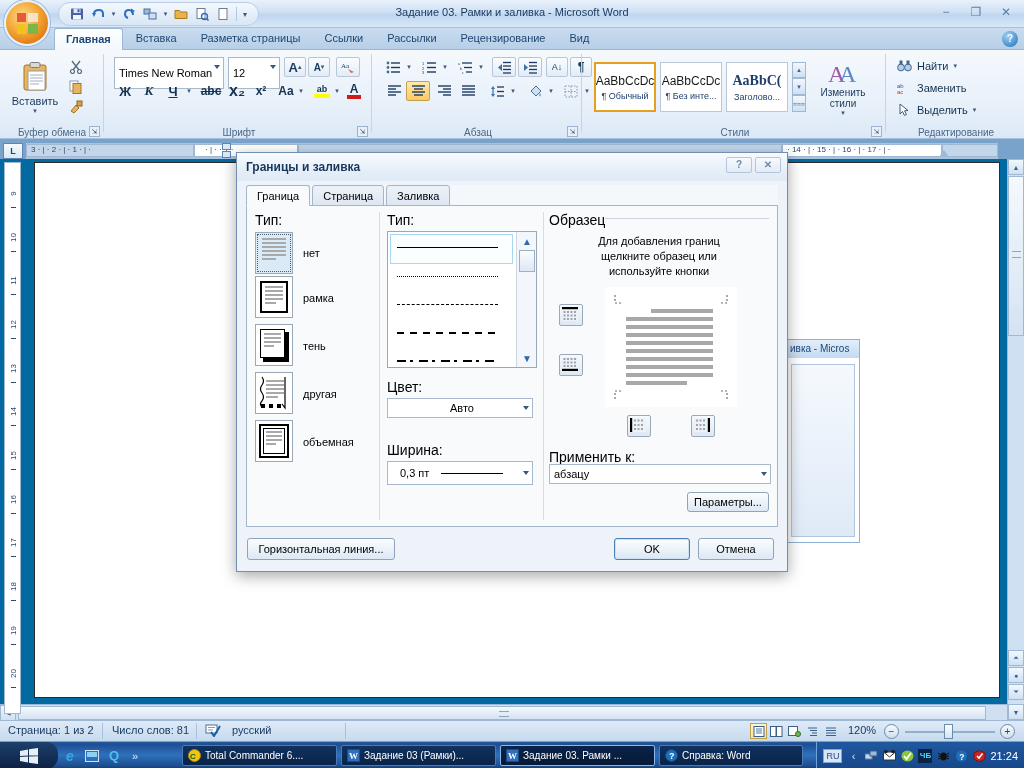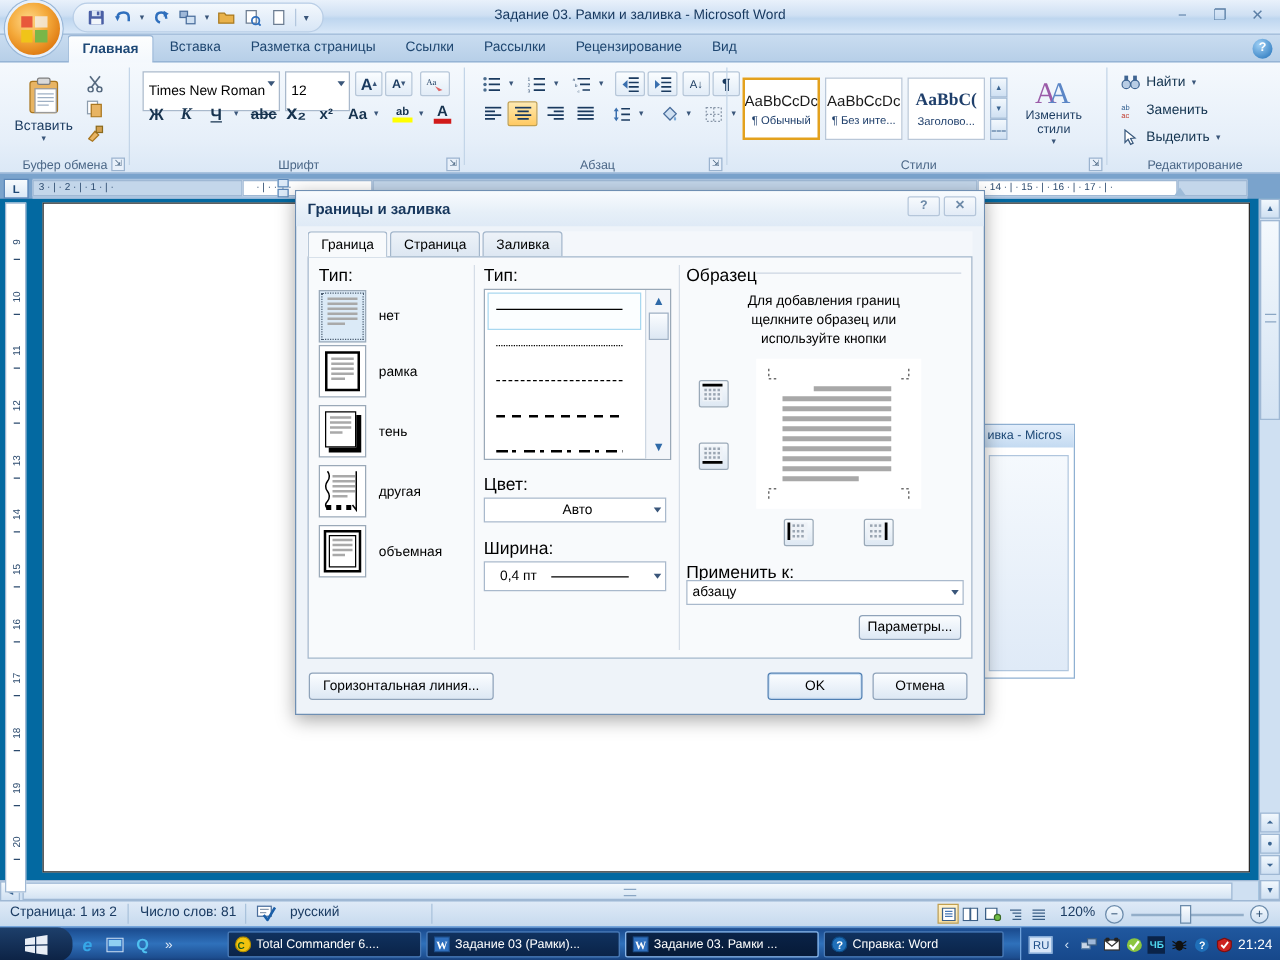--- a/index.html
+++ b/index.html
@@ -838,23 +838,23 @@
             <div style="position:absolute;left:2px;bottom:3px;width:16px;height:12px;display:flex;align-items:center;justify-content:center;color:#2f6aa8;font-size:10px;">▼</div>
           </div>
         </div>
 
         <div class="fldlbl" style="margin-top:11px;margin-bottom:3px;">Цвет:</div>
         <div class="combo" style="width:146px;height:20px;justify-content:center;">
           <span>Авто</span>
           <span class="arr"></span>
         </div>
 
-        <div class="fldlbl" style="margin-top:12px;margin-bottom:3px;">Ширина:</div>
+        <div class="fldlbl" style="margin-top:24px;margin-bottom:3px;">Ширина:</div>
         <div class="combo" style="width:146px;height:24px;padding-left:12px;">
-          <span>0,4 пт</span>
+          <span>0,3 пт</span>
           <span style="display:inline-block;width:62px;border-top:1.4px solid #000;margin-left:12px;"></span>
           <span class="arr" style="top:9px;"></span>
         </div>
       </div>
 
       <div style="position:absolute;left:296px;top:6px;width:1px;bottom:6px;background:#d5dde7;"></div>
 
       <div style="position:absolute;left:302px;top:6px;right:8px;bottom:6px;">
         <div style="position:relative;height:12px;">
           <span class="fldlbl" style="background:#f8fafc;padding-right:5px;">Образец</span>

